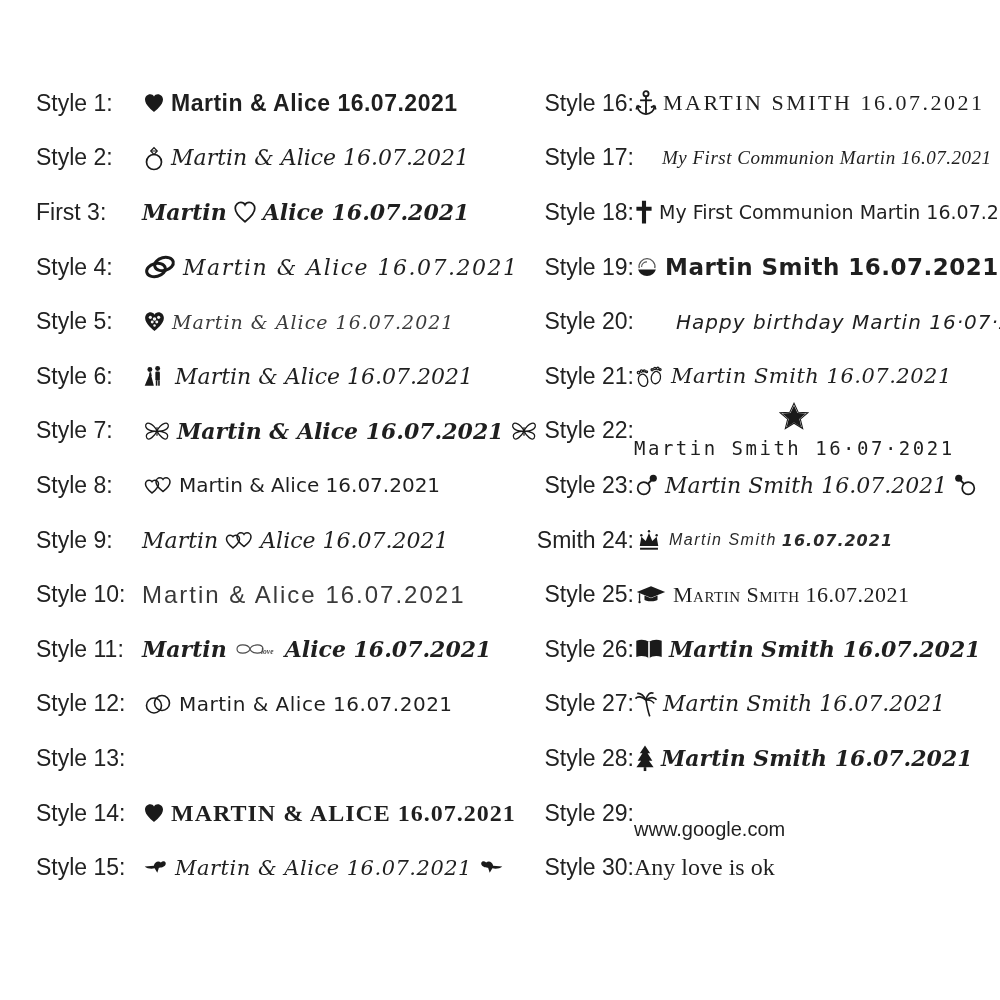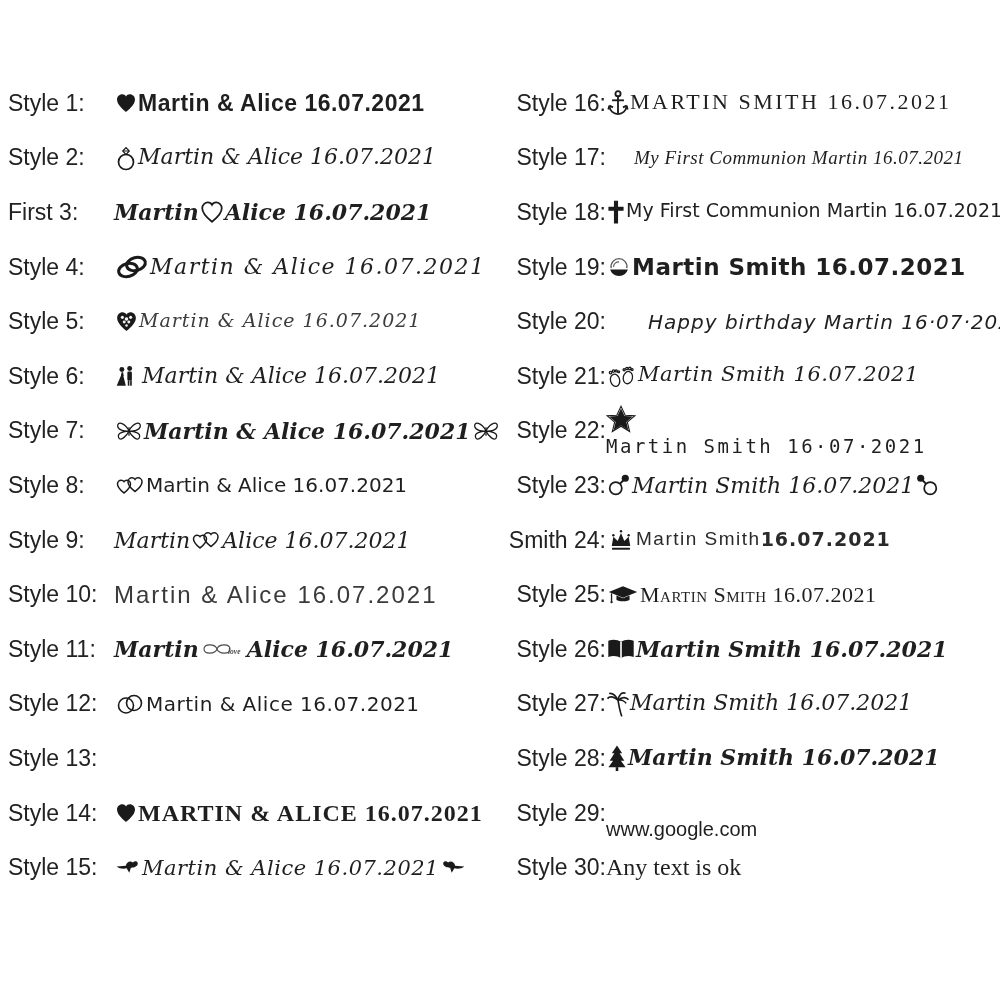--- a/index.html
+++ b/index.html
@@ -1,45 +1,45 @@
 <!DOCTYPE html>
 <html><head>
 <meta charset="utf-8">
 <style>
   html,body{margin:0;padding:0;background:#fff;}
   .canvas{width:1000px;height:1000px;background:#ffffff;position:relative;overflow:hidden;
           font-family:"Liberation Sans",sans-serif;color:#1f1f1f;}
   .sheet{position:absolute;top:76px;left:8px;right:0;display:grid;grid-template-columns:478px 514px;}
   .col{display:flex;flex-direction:column;}
   .row{height:54.6px;display:flex;align-items:center;white-space:nowrap;overflow:visible;}
-  .lbl{font-family:"Liberation Sans",sans-serif;font-size:23px;color:#222;flex:0 0 auto;}
+  .lbl{font-family:"Liberation Sans",sans-serif;font-size:23px;color:#222;flex:0 0 auto;margin-left:28px;}
   .col-left .lbl{min-width:106px;}
   .col-right .lbl{min-width:120px;text-align:right;}
-  .sample{display:inline-flex;}
+  .sample{display:inline-flex;align-items:center;gap:5px;}
   .icon{display:inline-flex;align-items:center;}
   .icon svg{display:block;}
   .icon.flip svg{transform:scaleX(-1);}
   
   .f-sans-bold{font-family:"Liberation Sans",sans-serif;font-weight:700;font-size:23px;letter-spacing:.5px;}
   .f-serif-it{font-family:"DejaVu Serif",serif;font-style:italic;font-size:22px;}
   .f-serif-bold-it{font-family:"DejaVu Serif",serif;font-style:italic;font-weight:700;font-size:22px;}
   .f-serif-it-sp{font-family:"DejaVu Serif",serif;font-style:italic;font-size:22px;letter-spacing:1.5px;}
   .f-script-light{font-family:"DejaVu Serif",serif;font-style:italic;font-size:19px;letter-spacing:1px;color:#3c3c3c;}
   .f-hand{font-family:"DejaVu Sans",sans-serif;font-size:20px;}
   .f-thin-sans{font-family:"Liberation Sans",sans-serif;font-size:24px;letter-spacing:2px;color:#3a3a3a;}
   .f-comic{font-family:"DejaVu Sans",sans-serif;font-size:20px;letter-spacing:.5px;}
   .f-stencil{font-family:"Liberation Serif",serif;font-weight:700;font-size:24px;letter-spacing:1px;}
   .f-roman-caps{font-family:"Liberation Serif",serif;font-size:22px;letter-spacing:2.5px;}
   .f-communion{font-family:"Liberation Serif",serif;font-style:italic;font-size:19px;letter-spacing:.5px;}
   .f-casual{font-family:"DejaVu Sans",sans-serif;font-size:19px;}
   .f-round-bold{font-family:"DejaVu Sans",sans-serif;font-weight:700;font-size:23px;letter-spacing:.5px;}
   .f-hb-italic{font-family:"DejaVu Sans",sans-serif;font-style:italic;font-size:20px;letter-spacing:1px;}
   .f-fancy-script{font-family:"DejaVu Serif",serif;font-style:italic;font-size:21px;letter-spacing:.5px;}
   .f-mono{font-family:"DejaVu Sans Mono",monospace;font-size:19px;letter-spacing:2.5px;flex-direction:column;}
-  .f-crown-light{font-family:"Liberation Sans",sans-serif;font-size:19px;letter-spacing:1.5px;color:#2a2a2a;}
+  .f-crown-light{font-family:"Liberation Sans",sans-serif;font-size:16px;letter-spacing:1.5px;color:#2a2a2a;font-style:italic;}
   .f-disney{font-family:"Liberation Serif",serif;font-variant:small-caps;font-size:22px;letter-spacing:.5px;}
   .f-plain-sans{font-family:"Liberation Sans",sans-serif;font-size:20px;margin-top:33px;}
   .f-plain-serif{font-family:"Liberation Serif",serif;font-size:24px;}
   .p-bold-date{font-weight:700;font-family:"DejaVu Sans",sans-serif;letter-spacing:1px;}
 </style>
 </head>
 <body>
 
 <div class="canvas">
   <div class="sheet">
@@ -431,18 +431,18 @@
         </div>
         <div class="row">
           <span class="lbl">Style 29:</span>
           <span class="sample f-plain-sans">
             <span>www.google.com</span>
           </span>
         </div>
         <div class="row">
           <span class="lbl">Style 30:</span>
           <span class="sample f-plain-serif">
-            <span>Any text is ok</span>
+            <span>Any love is ok</span>
           </span>
         </div>
       </div>
   </div>
 </div>
 
 </body></html>

